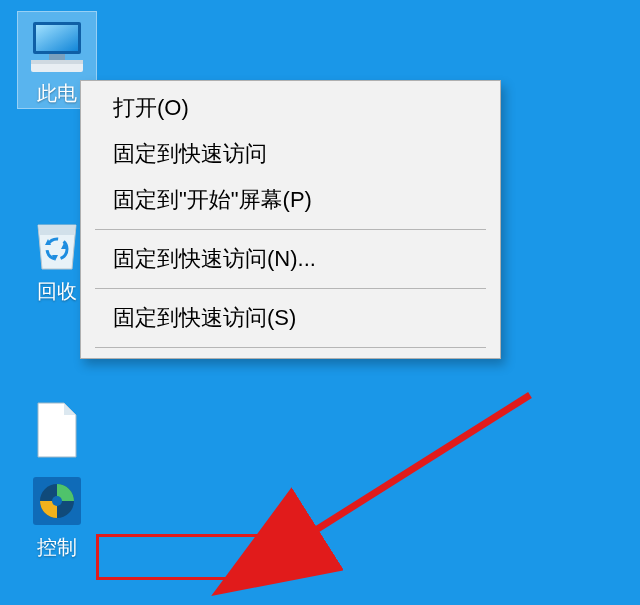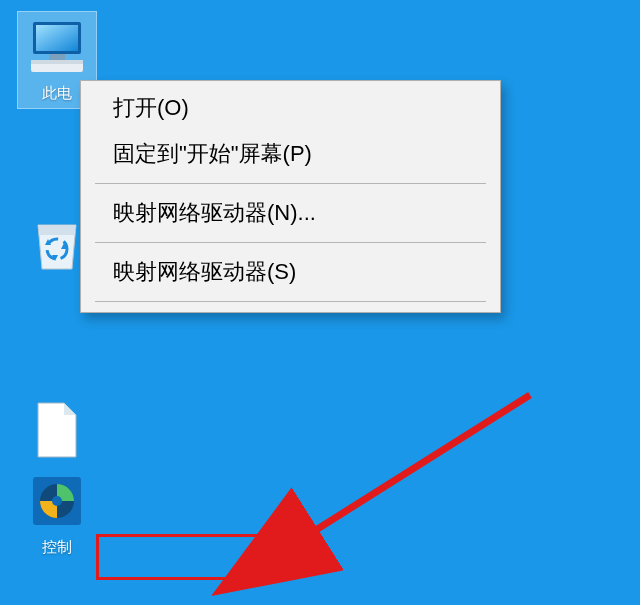--- a/index.html
+++ b/index.html
@@ -13,21 +13,21 @@
     position: relative;
     user-select: none;
   }
 
   
   .desktop-icon {
     position: absolute;
     width: 78px;
     text-align: center;
     color: #fff;
-    font-size: 15px;
+    font-size: 20px;
     text-shadow: 0 1px 2px rgba(0,0,0,0.35);
   }
   .desktop-icon.selected {
     background: rgba(255,255,255,0.28);
     outline: 1px solid rgba(255,255,255,0.55);
   }
   .desktop-icon .icon-wrap {
     width: 78px;
     height: 70px;
     display: flex;
@@ -107,20 +107,21 @@
 
 <div class="desktop-icon" style="top:210px;left:18px;">
   <div class="icon-wrap">
     <svg width="58" height="60" viewBox="0 0 58 60">
       <path d="M10 10 L48 10 L44 54 L14 54 Z" fill="#e8f2f8" stroke="#b8c6cf" stroke-width="1"></path>
       <path d="M10 10 L48 10 L46 20 L12 20 Z" fill="#d1e0ea"></path>
       <path d="M20 24 l3 6 l-6 0 z M24 40 l6 0 l-3 6 z M36 28 l3 6 l-6 0 z" fill="#1e8de0"></path>
       <circle cx="29" cy="34" r="10" fill="none" stroke="#1e8de0" stroke-width="3" stroke-dasharray="12 6"></circle>
     </svg>
   </div>
+  <div class="label">回收</div>
 </div>
 
 <div class="desktop-icon" style="top:400px;left:30px;width:54px;">
   <div class="icon-wrap" style="width:54px;height:60px;">
     <svg width="46" height="58" viewBox="0 0 46 58">
       <path d="M4 2 h26 l12 12 v42 h-38 z" fill="#ffffff" stroke="#9fb7c7" stroke-width="1"></path>
       <path d="M30 2 v12 h12 z" fill="#dce8f0"></path>
     </svg>
   </div>
 </div>
@@ -134,27 +135,28 @@
       <path d="M28 45 A17 17 0 0 1 11 28 L28 28 Z" fill="#f2b21c"></path>
       <circle cx="28" cy="28" r="5" fill="#0f6bb8"></circle>
     </svg>
   </div>
   <div class="label">控制</div>
 </div>
 
 <div class="context-menu">
 
   <div class="menu-item">打开(O)</div>
+  <div class="menu-item">固定到快速访问</div>
   <div class="menu-item">固定到"开始"屏幕(P)</div>
   <hr class="menu-sep">
 
-  <div class="menu-item">映射网络驱动器(N)...</div>
+  <div class="menu-item">固定到快速访问(N)...</div>
   <hr class="menu-sep">
 
-  <div class="menu-item">映射网络驱动器(S)</div>
+  <div class="menu-item">固定到快速访问(S)</div>
   <hr class="menu-sep">
 
 </div>
 
 <div class="highlight-box"></div>
 
 <svg class="annotation-arrow" width="640" height="605" style="left:0;top:0;">
   <defs>
     <marker id="arrowhead" markerWidth="18" markerHeight="14" refX="3" refY="7" orient="auto">
       <polygon points="0 0, 18 7, 0 14" fill="#e11b1b"></polygon>

